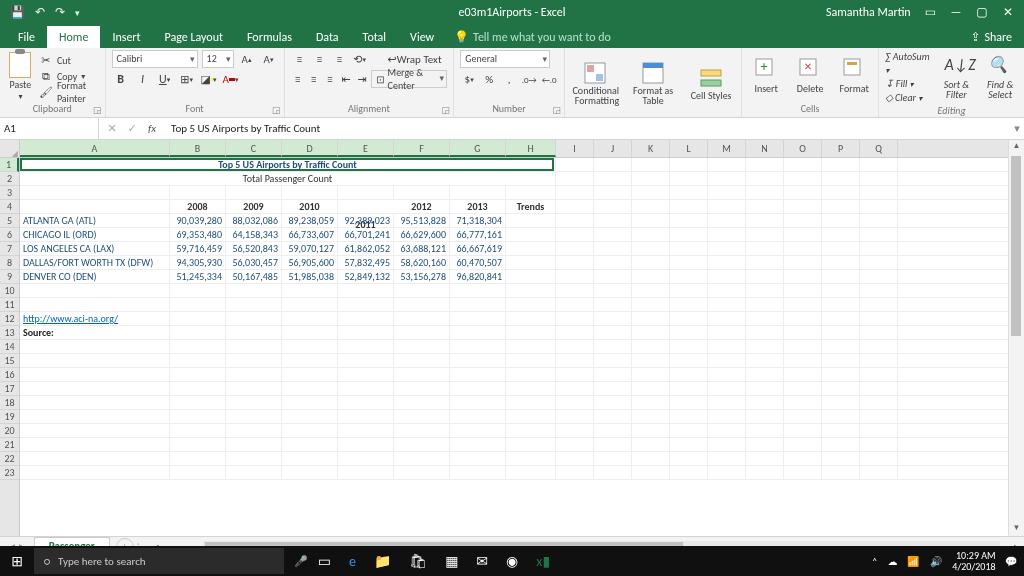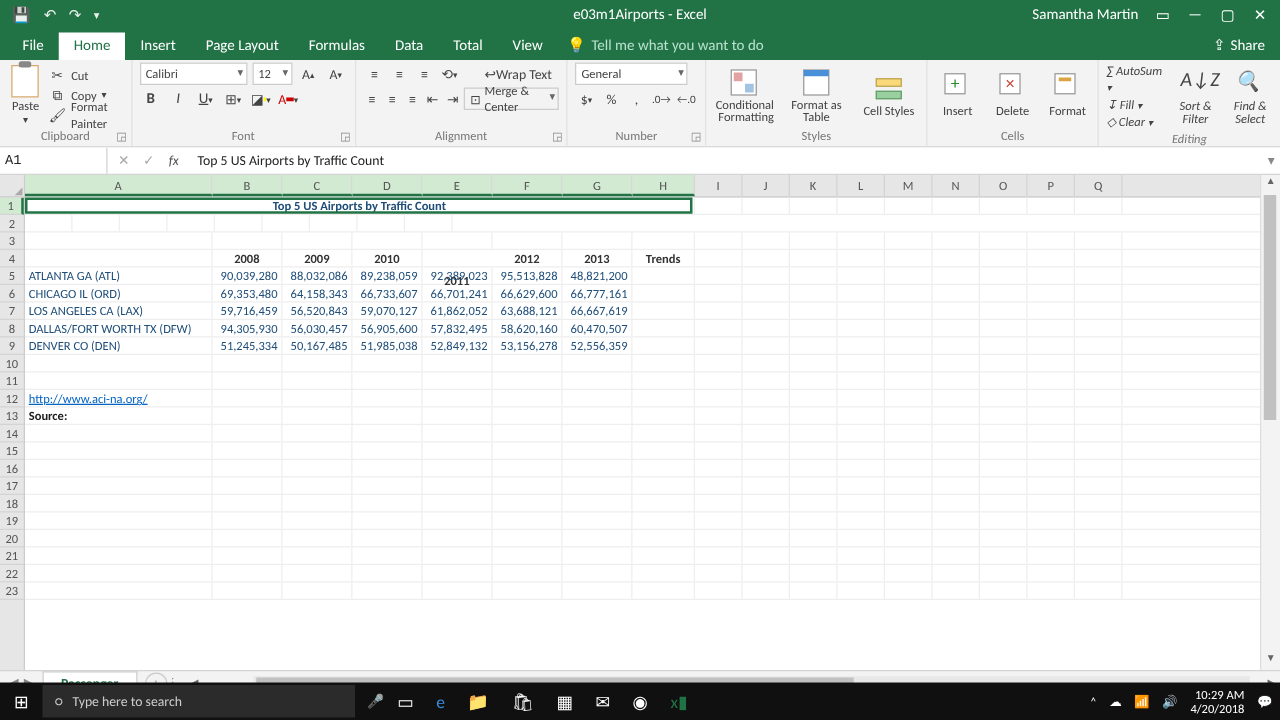--- a/index.html
+++ b/index.html
@@ -59,21 +59,21 @@
 .bigbtn { display: flex; flex-direction: column; align-items: center; width: 48px; gap: 1px; }
 .bigbtn .bicon { width: 24px; height: 24px; }
 
 .cells .grp-body { gap: 8px; }
 
 .editing .grp-body { gap: 8px; }
 .editcol { display: flex; flex-direction: column; gap: 1px; font-size: 10px; }
 
 
 .fbar { height: 22px; border-bottom: 1px solid #d4d4d4; display: flex; align-items: center; background: #fff; font-size: 11px; }
-.namebox { width: 86px; border-right: 1px solid #d4d4d4; padding: 0 4px; height: 100%; display: flex; align-items: center; font-family: Liberation Mono, monospace; }
+.namebox { width: 99px; border-right: 1px solid #d4d4d4; padding: 0 4px; height: 100%; display: flex; align-items: center; }
 .fxbtns { display: flex; gap: 6px; padding: 0 6px; color: #aaa; }
 .fxbtns span { width: 14px; text-align: center; }
 .fxbtns .fx { font-style: italic; color: #555; }
 .fvalue { flex: 1; padding: 0 6px; }
 
 
 .sheetwrap { position: relative; height: 396px; display: flex; }
 .rowhdrs { width: 20px; background: #e6e6e6; border-right: 1px solid #ccc; }
 .selall { height: 18px; border-bottom: 1px solid #ccc; background: #e6e6e6; position: relative; }
 .selall::after { content: "◢"; position: absolute; right: 1px; bottom: -1px; font-size: 8px; color: #aaa; }
@@ -295,21 +295,20 @@
       <div class="bigbtn">
         <div class="bicon">
             <svg width="24" height="24">
               <rect x="2" y="4" width="20" height="6" fill="#f9d97a" stroke="#bba24a"></rect>
               <rect x="2" y="14" width="20" height="6" fill="#9ad0a0" stroke="#5a9a60"></rect>
             </svg>
           </div>
         <div style="text-align:center;line-height:10px;">Cell Styles</div>
       </div>
     </div>
-    <div class="label">Styles</div>
   </div>
 
   <div class="group cells">
     <div class="grp-body">
       <div class="bigbtn" style="width:36px;">
         <div class="bicon">
             <svg width="20" height="20">
               <rect x="2" y="2" width="16" height="16" fill="#fff" stroke="#999"></rect>
               <text x="10" y="14" text-anchor="middle" font-size="14" fill="#2a8a2a">+</text>
             </svg>
@@ -425,20 +424,21 @@
           <div class="cell" style="width: 38px;"></div>
           <div class="cell" style="width: 38px;"></div>
           <div class="cell" style="width: 38px;"></div>
           <div class="cell" style="width: 38px;"></div>
           <div class="cell" style="width: 38px;"></div>
           <div class="cell" style="width: 38px;"></div>
           <div class="cell" style="width: 38px;"></div>
           <div class="cell" style="width: 38px;"></div>
         </div>
         <div class="row">
+          <div class="cell subhdr" style="width: 536px;">Total Passenger Count</div>
           <div class="cell" style="width: 38px;"></div>
           <div class="cell" style="width: 38px;"></div>
           <div class="cell" style="width: 38px;"></div>
           <div class="cell" style="width: 38px;"></div>
           <div class="cell" style="width: 38px;"></div>
           <div class="cell" style="width: 38px;"></div>
           <div class="cell" style="width: 38px;"></div>
           <div class="cell" style="width: 38px;"></div>
           <div class="cell" style="width: 38px;"></div>
         </div>
@@ -480,21 +480,21 @@
           <div class="cell" style="width: 38px;"></div>
           <div class="cell" style="width: 38px;"></div>
         </div>
         <div class="row">
           <div class="cell lbl" style="width: 150px;">ATLANTA GA (ATL)</div>
           <div class="cell num" style="width: 56px;">90,039,280</div>
           <div class="cell num" style="width: 56px;">88,032,086</div>
           <div class="cell num" style="width: 56px;">89,238,059</div>
           <div class="cell num" style="width: 56px;">92,389,023</div>
           <div class="cell num" style="width: 56px;">95,513,828</div>
-          <div class="cell num" style="width: 56px;">48,821,200</div>
+          <div class="cell num" style="width: 56px;">71,318,304</div>
           <div class="cell" style="width: 50px;"></div>
           <div class="cell" style="width: 38px;"></div>
           <div class="cell" style="width: 38px;"></div>
           <div class="cell" style="width: 38px;"></div>
           <div class="cell" style="width: 38px;"></div>
           <div class="cell" style="width: 38px;"></div>
           <div class="cell" style="width: 38px;"></div>
           <div class="cell" style="width: 38px;"></div>
           <div class="cell" style="width: 38px;"></div>
           <div class="cell" style="width: 38px;"></div>
@@ -556,21 +556,21 @@
           <div class="cell" style="width: 38px;"></div>
           <div class="cell" style="width: 38px;"></div>
         </div>
         <div class="row">
           <div class="cell lbl" style="width: 150px;">DENVER CO (DEN)</div>
           <div class="cell num" style="width: 56px;">51,245,334</div>
           <div class="cell num" style="width: 56px;">50,167,485</div>
           <div class="cell num" style="width: 56px;">51,985,038</div>
           <div class="cell num" style="width: 56px;">52,849,132</div>
           <div class="cell num" style="width: 56px;">53,156,278</div>
-          <div class="cell num" style="width: 56px;">52,556,359</div>
+          <div class="cell num" style="width: 56px;">96,820,841</div>
           <div class="cell" style="width: 50px;"></div>
           <div class="cell" style="width: 38px;"></div>
           <div class="cell" style="width: 38px;"></div>
           <div class="cell" style="width: 38px;"></div>
           <div class="cell" style="width: 38px;"></div>
           <div class="cell" style="width: 38px;"></div>
           <div class="cell" style="width: 38px;"></div>
           <div class="cell" style="width: 38px;"></div>
           <div class="cell" style="width: 38px;"></div>
           <div class="cell" style="width: 38px;"></div>

